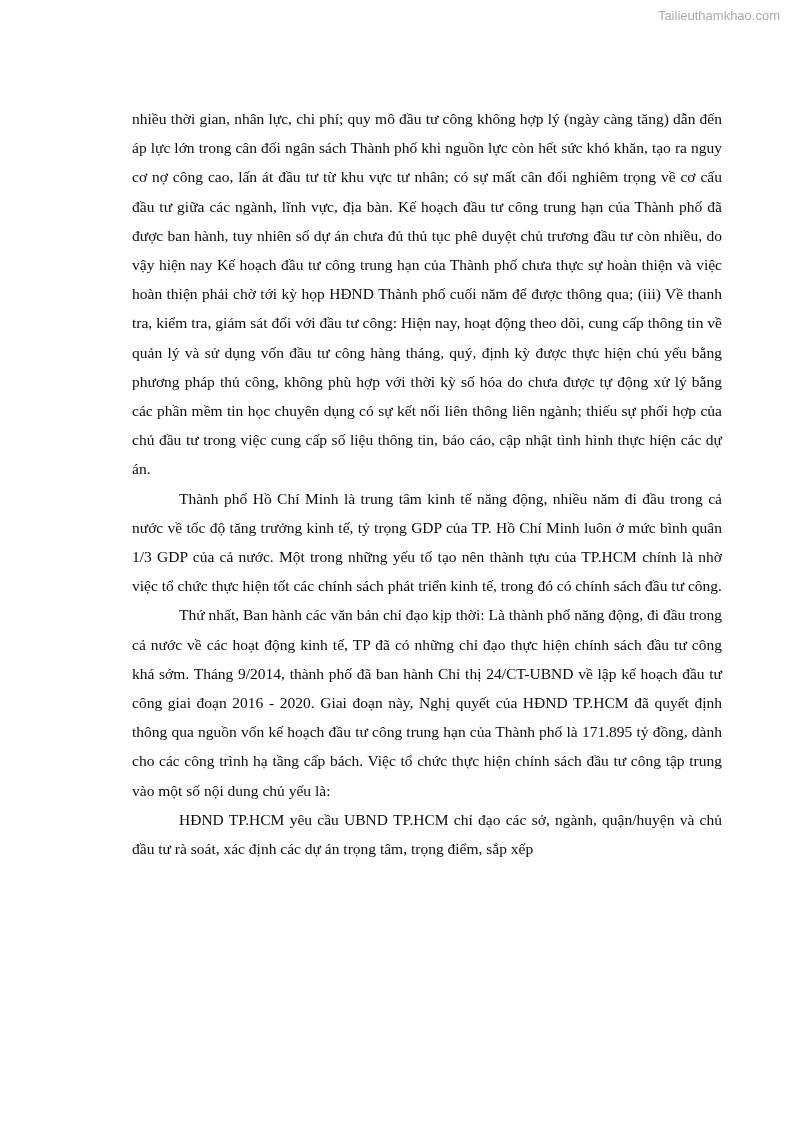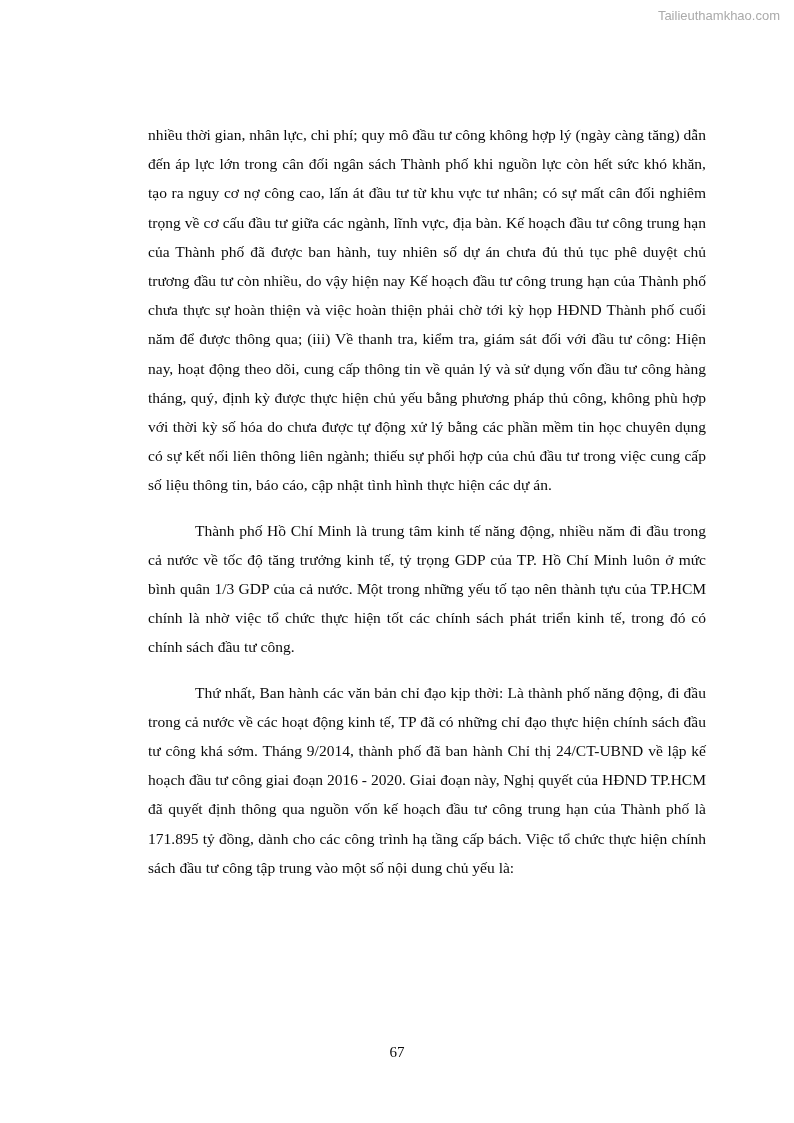--- a/index.html
+++ b/index.html
@@ -24,21 +24,21 @@
     font-size: 13px;
     color: #aaaaaa;
   }
   .content {
     position: absolute;
     top: 104px;
     left: 132px;
     width: 590px;
   }
   .para {
-    margin: 16px;
+    margin: 0;
     font-size: 15.5px;
     line-height: 29.2px;
     text-align: justify;
   }
   .para.indent {
     text-indent: 47px;
   }
   .heading {
     margin: 0;
     font-size: 15.5px;
@@ -66,18 +66,18 @@
 
   <div class="content">
 
     <p class="para">nhiều thời gian, nhân lực, chi phí; quy mô đầu tư công không hợp lý (ngày càng tăng) dẫn đến áp lực lớn trong cân đối ngân sách Thành phố khi nguồn lực còn hết sức khó khăn, tạo ra nguy cơ nợ công cao, lấn át đầu tư từ khu vực tư nhân; có sự mất cân đối nghiêm trọng về cơ cấu đầu tư giữa các ngành, lĩnh vực, địa bàn. Kế hoạch đầu tư công trung hạn của Thành phố đã được ban hành, tuy nhiên số dự án chưa đủ thủ tục phê duyệt chủ trương đầu tư còn nhiều, do vậy hiện nay Kế hoạch đầu tư công trung hạn của Thành phố chưa thực sự hoàn thiện và việc hoàn thiện phải chờ tới kỳ họp HĐND Thành phố cuối năm để được thông qua; (iii) Về thanh tra, kiểm tra, giám sát đối với đầu tư công: Hiện nay, hoạt động theo dõi, cung cấp thông tin về quản lý và sử dụng vốn đầu tư công hàng tháng, quý, định kỳ được thực hiện chủ yếu bằng phương pháp thủ công, không phù hợp với thời kỳ số hóa do chưa được tự động xử lý bằng các phần mềm tin học chuyên dụng có sự kết nối liên thông liên ngành; thiếu sự phối hợp của chủ đầu tư trong việc cung cấp số liệu thông tin, báo cáo, cập nhật tình hình thực hiện các dự án.</p>
 
 
     <p class="para indent">Thành phố Hồ Chí Minh là trung tâm kinh tế năng động, nhiều năm đi đầu trong cả nước về tốc độ tăng trưởng kinh tế, tỷ trọng GDP của TP. Hồ Chí Minh luôn ở mức bình quân 1/3 GDP của cả nước. Một trong những yếu tố tạo nên thành tựu của TP.HCM chính là nhờ việc tổ chức thực hiện tốt các chính sách  phát triển kinh tế, trong đó có chính sách đầu tư công.</p>
 
     <p class="para indent"><span class="italic-run">Thứ nhất</span><span>, Ban hành các văn bản chỉ đạo kịp thời: Là thành phố năng động, đi đầu trong cả nước về các hoạt động kinh tế, TP đã có những chỉ đạo thực hiện chính sách đầu tư công khá sớm. Tháng 9/2014, thành phố đã ban hành Chỉ thị 24/CT-UBND về lập kế hoạch đầu tư công giai đoạn 2016 - 2020. Giai đoạn này, Nghị quyết của HĐND TP.HCM đã quyết định thông qua nguồn vốn kế hoạch đầu tư công trung hạn của Thành phố là 171.895 tỷ đồng, dành cho các công trình hạ tầng cấp bách. Việc tổ chức thực hiện chính sách đầu tư công tập trung vào một số nội dung chủ yếu là:</span></p>
 
+    <p class="para indent">HĐND TP.HCM yêu cầu UBND TP.HCM chỉ đạo các sở, ngành, quận/huyện và chủ đầu tư rà soát, xác định các dự án trọng tâm, trọng điểm, sắp xếp</p>
 
   </div>
 
-  <div class="page-number">67</div>
 
 </div>
 
 </body></html>

